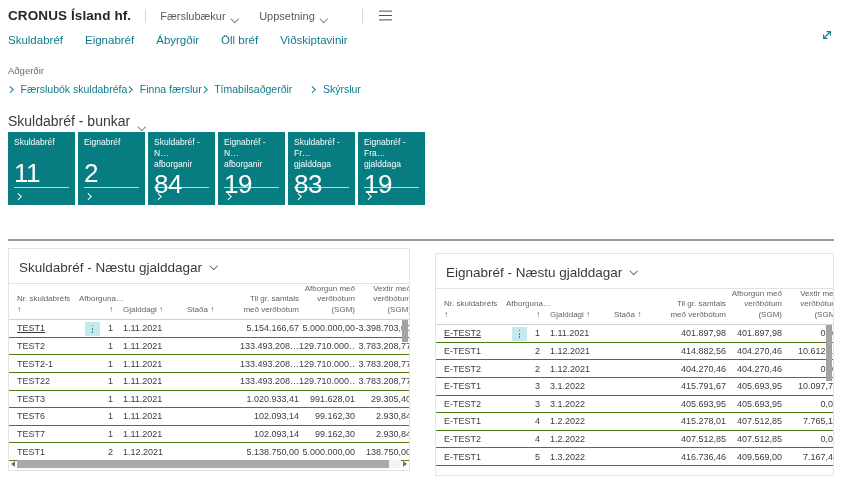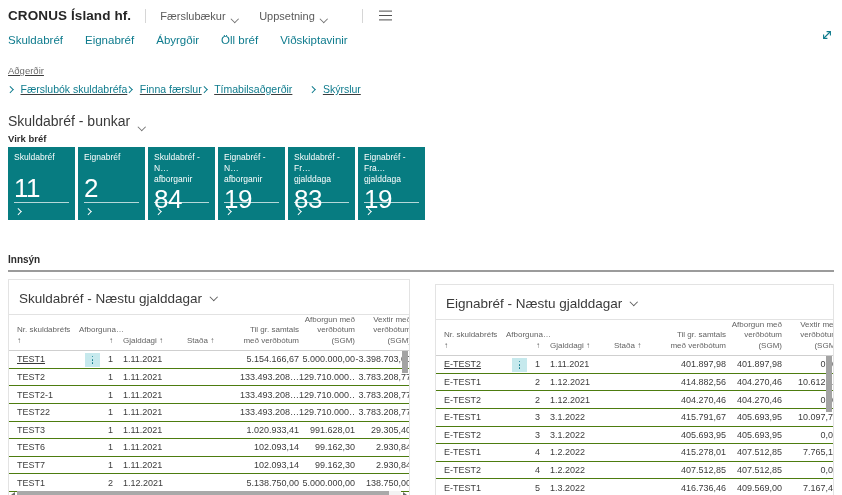--- a/index.html
+++ b/index.html
@@ -18,21 +18,21 @@
     transform:rotate(45deg); display:inline-block; margin-top:-3px; }
   .burger { width:13px; height:1.6px; background:#4f4f4f; display:inline-block;
     box-shadow:0 -4.4px 0 #4f4f4f, 0 4.4px 0 #4f4f4f; margin:0 2px; cursor:pointer; }
 
   
   .navrow { display:flex; align-items:center; gap:22px; margin-top:8px; height:16px; }
   .navlink { font-size:11.5px; color:#0e7b8d; cursor:pointer; }
   .expand-icon { position:absolute; right:9px; top:27px; cursor:pointer; }
 
   
-  .actions { margin-top:17px;text-decoration:underline; }
+  .actions { margin-top:17px; }
   .actions-label { font-size:9.5px; color:#6e6e6e; }
   .actions-links { display:flex; margin-top:7px; align-items:center; }
   .actionlink { font-size:10.5px; color:#0e7b8d; cursor:pointer; display:flex; align-items:center; }
   .arrow-r { width:4.5px; height:4.5px; border-top:1.4px solid #0e7b8d; border-right:1.4px solid #0e7b8d;
     transform:rotate(45deg); display:inline-block; margin-right:8px; }
 
   
   .cues { margin-top:18px; }
   .cues-heading { font-size:14px; color:#3a3a3a; font-weight:normal; display:flex; align-items:flex-end; gap:9px; cursor:pointer; }
   .group-label { font-size:9.5px; font-weight:bold; color:#2f2f2f; margin-top:4px; }
@@ -138,21 +138,20 @@
         <span>Skýrslur</span>
       </span>
     </div>
   </div>
 
   <section class="cues">
     <h2 class="cues-heading">
       <span>Skuldabréf - bunkar</span>
       <span class="chev-down"></span>
     </h2>
-    <div class="group-label">Virk bréf</div>
     <div class="tiles" id="tiles">
         <div class="tile">
           <div class="tile-title">Skuldabréf</div>
           <div class="tile-value">11</div>
           <div class="tile-rule"></div>
           <span class="tile-chev"></span>
         </div>
         <div class="tile">
           <div class="tile-title">Eignabréf</div>
           <div class="tile-value">2</div>
@@ -184,21 +183,20 @@
           <div class="tile-title">Eignabréf - Fra…
 gjalddaga</div>
           <div class="tile-value">19</div>
           <div class="tile-rule"></div>
           <span class="tile-chev"></span>
         </div>
       </div>
   </section>
 
   <section class="insights">
-    <div class="insights-label">Innsýn</div>
     <div class="insights-rule"></div>
     <div class="cards">
 
       <div class="card">
         <div class="card-title">
           <span>Skuldabréf - Næstu gjalddagar</span>
           <span class="chev-down"></span>
         </div>
         <div class="thead">
             <div class="th a-left c0">Nr. skuldabréfs

